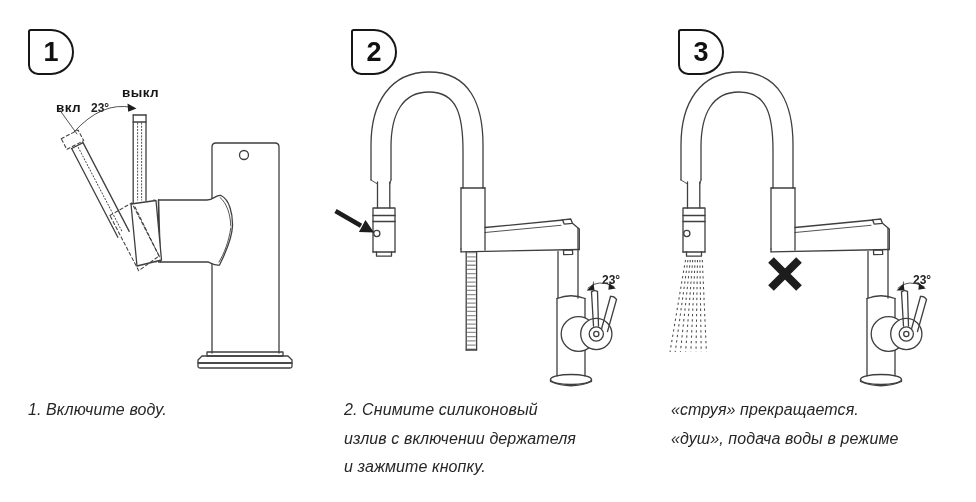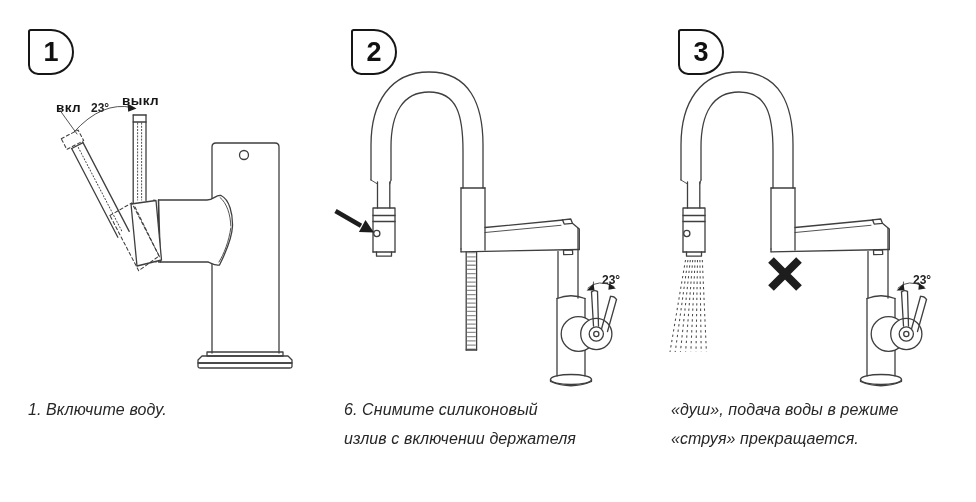--- a/index.html
+++ b/index.html
@@ -36,21 +36,21 @@
 <body>
 
 <div id="canvas">
 
   <section>
     <div class="badge" style="left:28px;top:29px;">
       <span>1</span>
     </div>
 
     <span class="lbl" style="left:56px;top:100px;">вкл</span>
-    <span class="lbl" style="left:122px;top:85px;margin-top:8px;">выкл</span>
+    <span class="lbl" style="left:122px;top:85px;">выкл</span>
     <span class="angle" style="left:90px;top:101px;">23°</span>
 
     <svg style="left:10px;top:76px;" width="300" height="312" viewBox="0 0 300 312">
 
       <g>
         <path class="ln" d="M202,277 L202,71 Q202,67 206,67 L265,67 Q269,67 269,71 L269,277"></path>
         <circle class="ln" cx="234" cy="79" r="4.5"></circle>
         <path class="ln" d="M197,276 h76 v4 h-76 z"></path>
         <path class="ln" d="M192,280 h86 l4,4 v3 h-94 v-3 z"></path>
         <path class="ln" d="M188,287 h94 v3.5 q0,1.5 -2,1.5 h-90 q-2,0 -2,-1.5 z"></path>
@@ -177,22 +177,23 @@
 
       <g>
         <path class="ln thin" d="M263.5,219 L263,226.5"></path>
         <path class="ln thin" d="M258,225 Q268,215.5 284,223.5"></path>
         <polygon class="ink" points="256.5,227.5 263.5,221 264.6,227.6"></polygon>
         <polygon class="ink" points="285.8,225.5 279,220 278.4,226.8"></polygon>
       </g>
     </svg>
 
     <div class="caption" style="left:344px;top:396px;">
-      <div>6. Снимите силиконовый</div>
+      <div>2. Снимите силиконовый</div>
       <div>излив с включении держателя</div>
+      <div>и зажмите кнопку.</div>
     </div>
   </section>
 
   <section>
     <div class="badge" style="left:678px;top:29px;">
       <span>3</span>
     </div>
 
     <span class="angle" style="left:912px;top:273px;">23°</span>
 
@@ -268,18 +269,18 @@
 
       <g>
         <path class="ln thin" d="M263.5,219 L263,226.5"></path>
         <path class="ln thin" d="M258,225 Q268,215.5 284,223.5"></path>
         <polygon class="ink" points="256.5,227.5 263.5,221 264.6,227.6"></polygon>
         <polygon class="ink" points="285.8,225.5 279,220 278.4,226.8"></polygon>
       </g>
     </svg>
 
     <div class="caption" style="left:671px;top:396px;">
+      <div>«струя» прекращается.</div>
       <div>«душ», подача воды в режиме</div>
-      <div>«струя» прекращается.</div>
     </div>
   </section>
 
 </div>
 
 </body></html>

